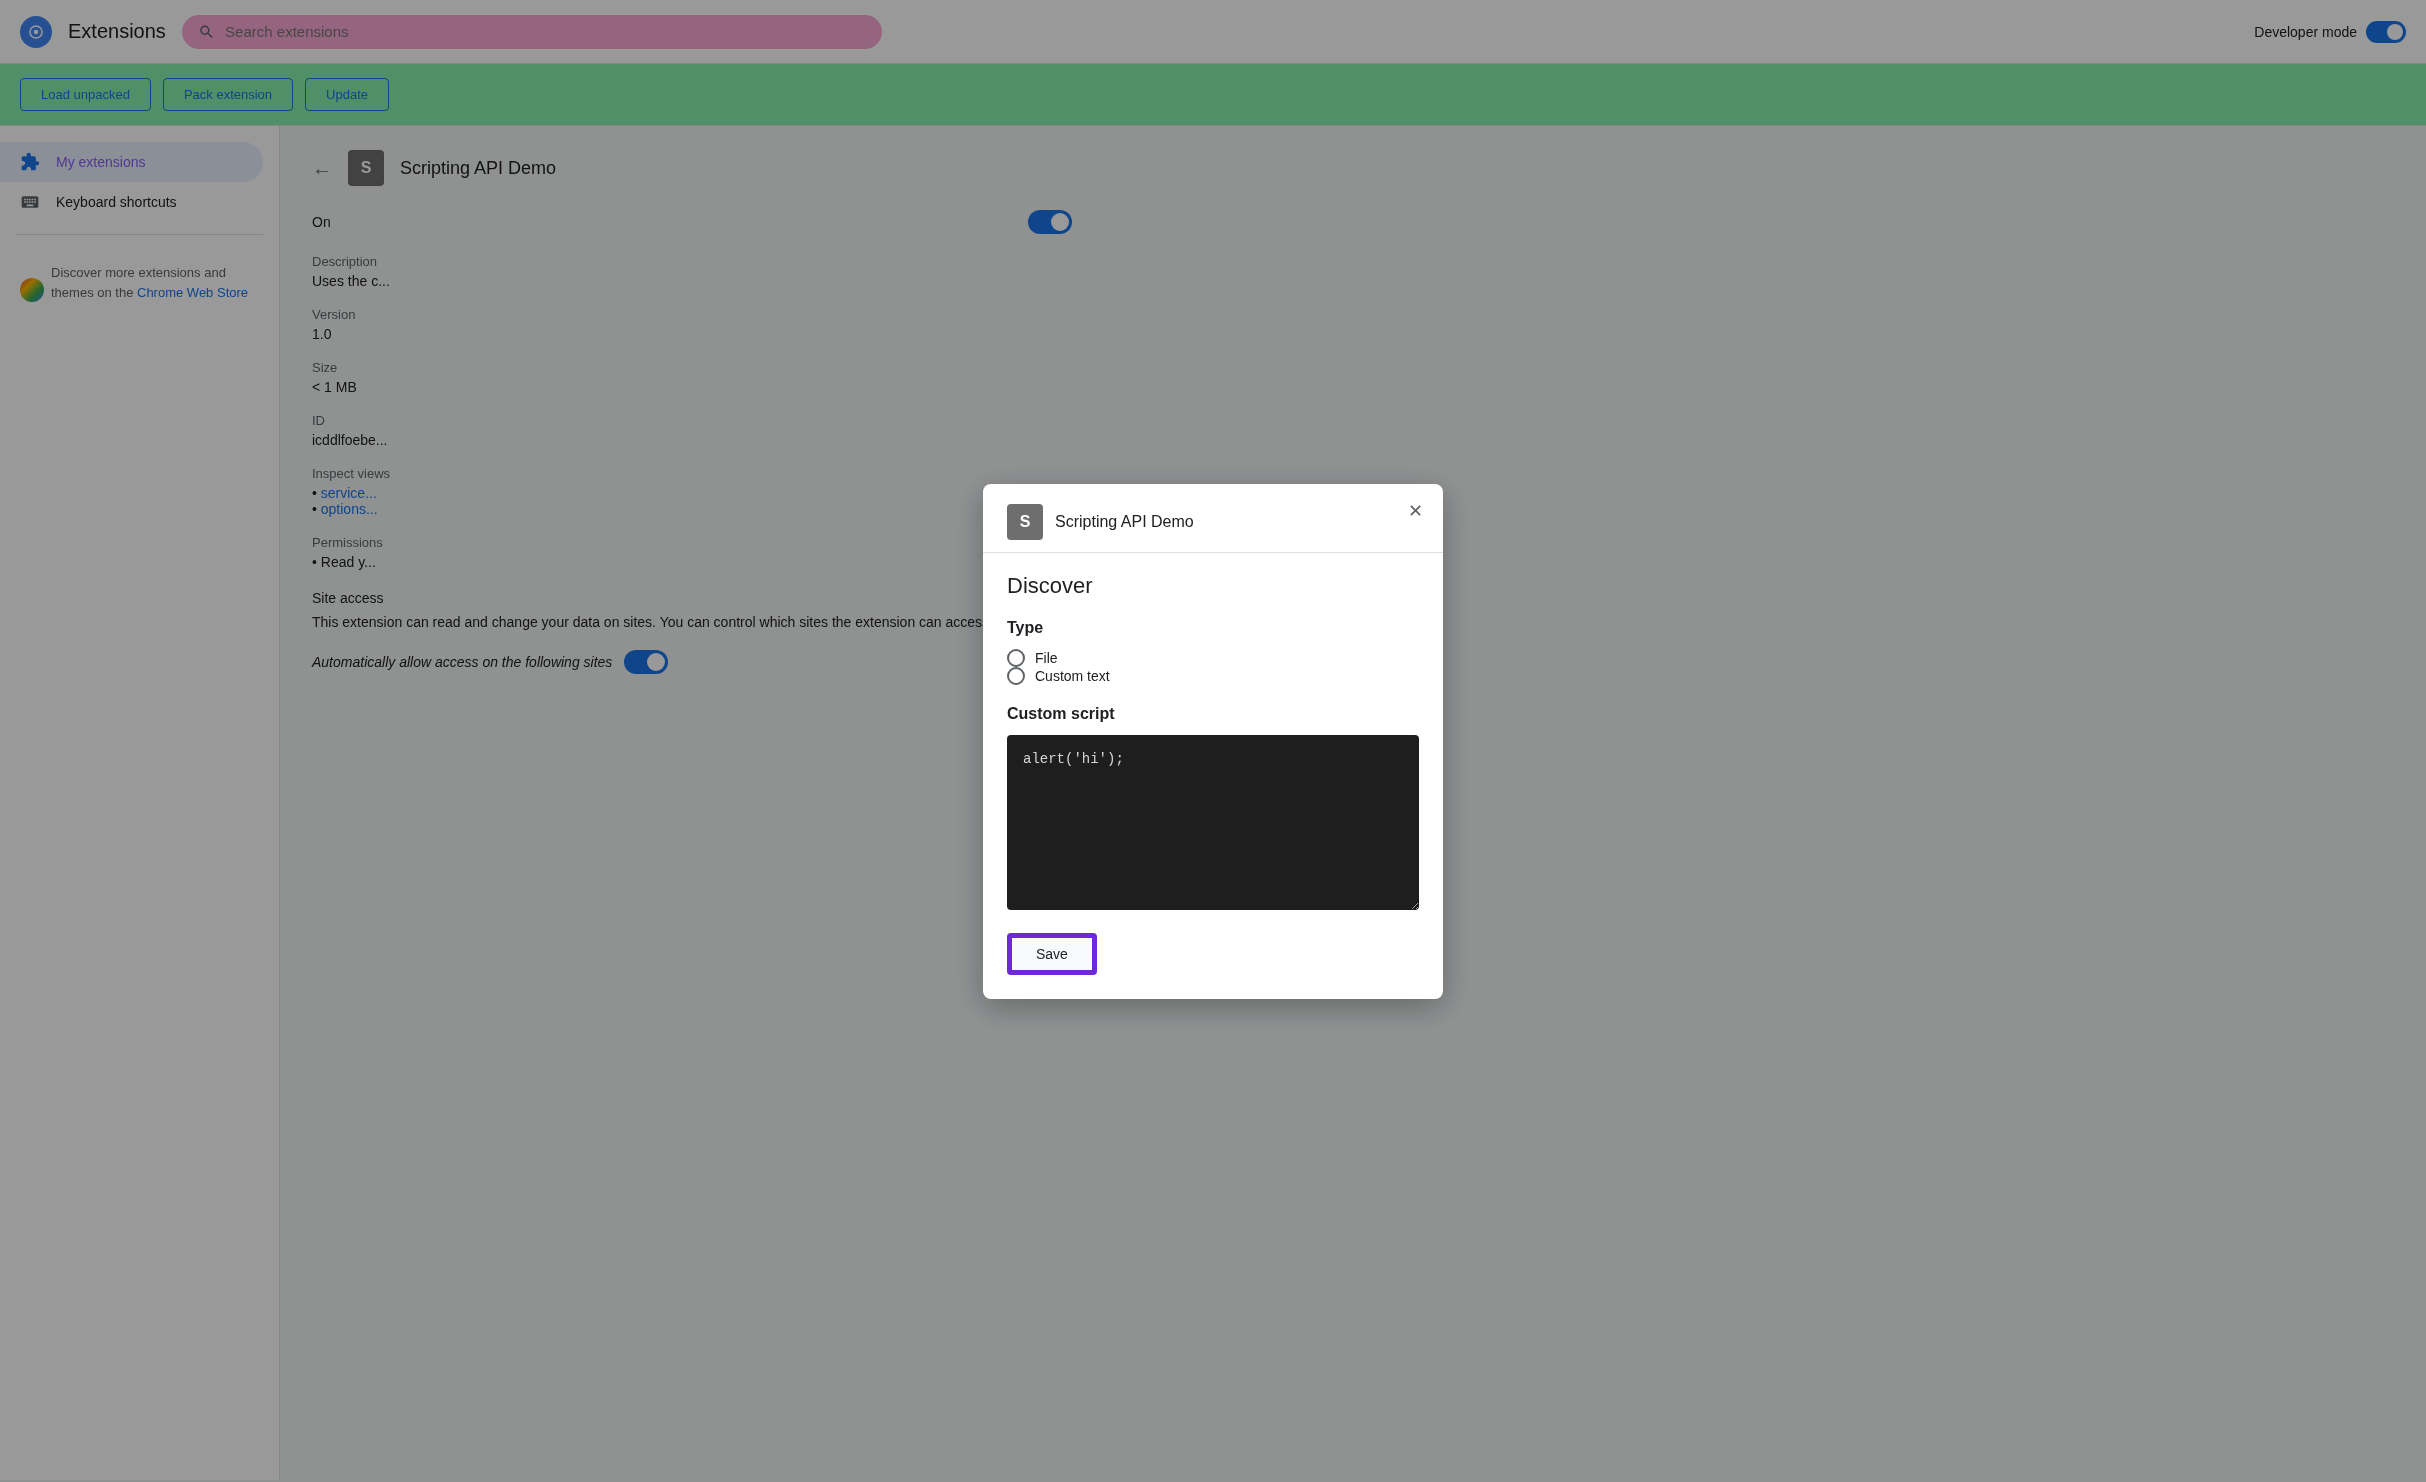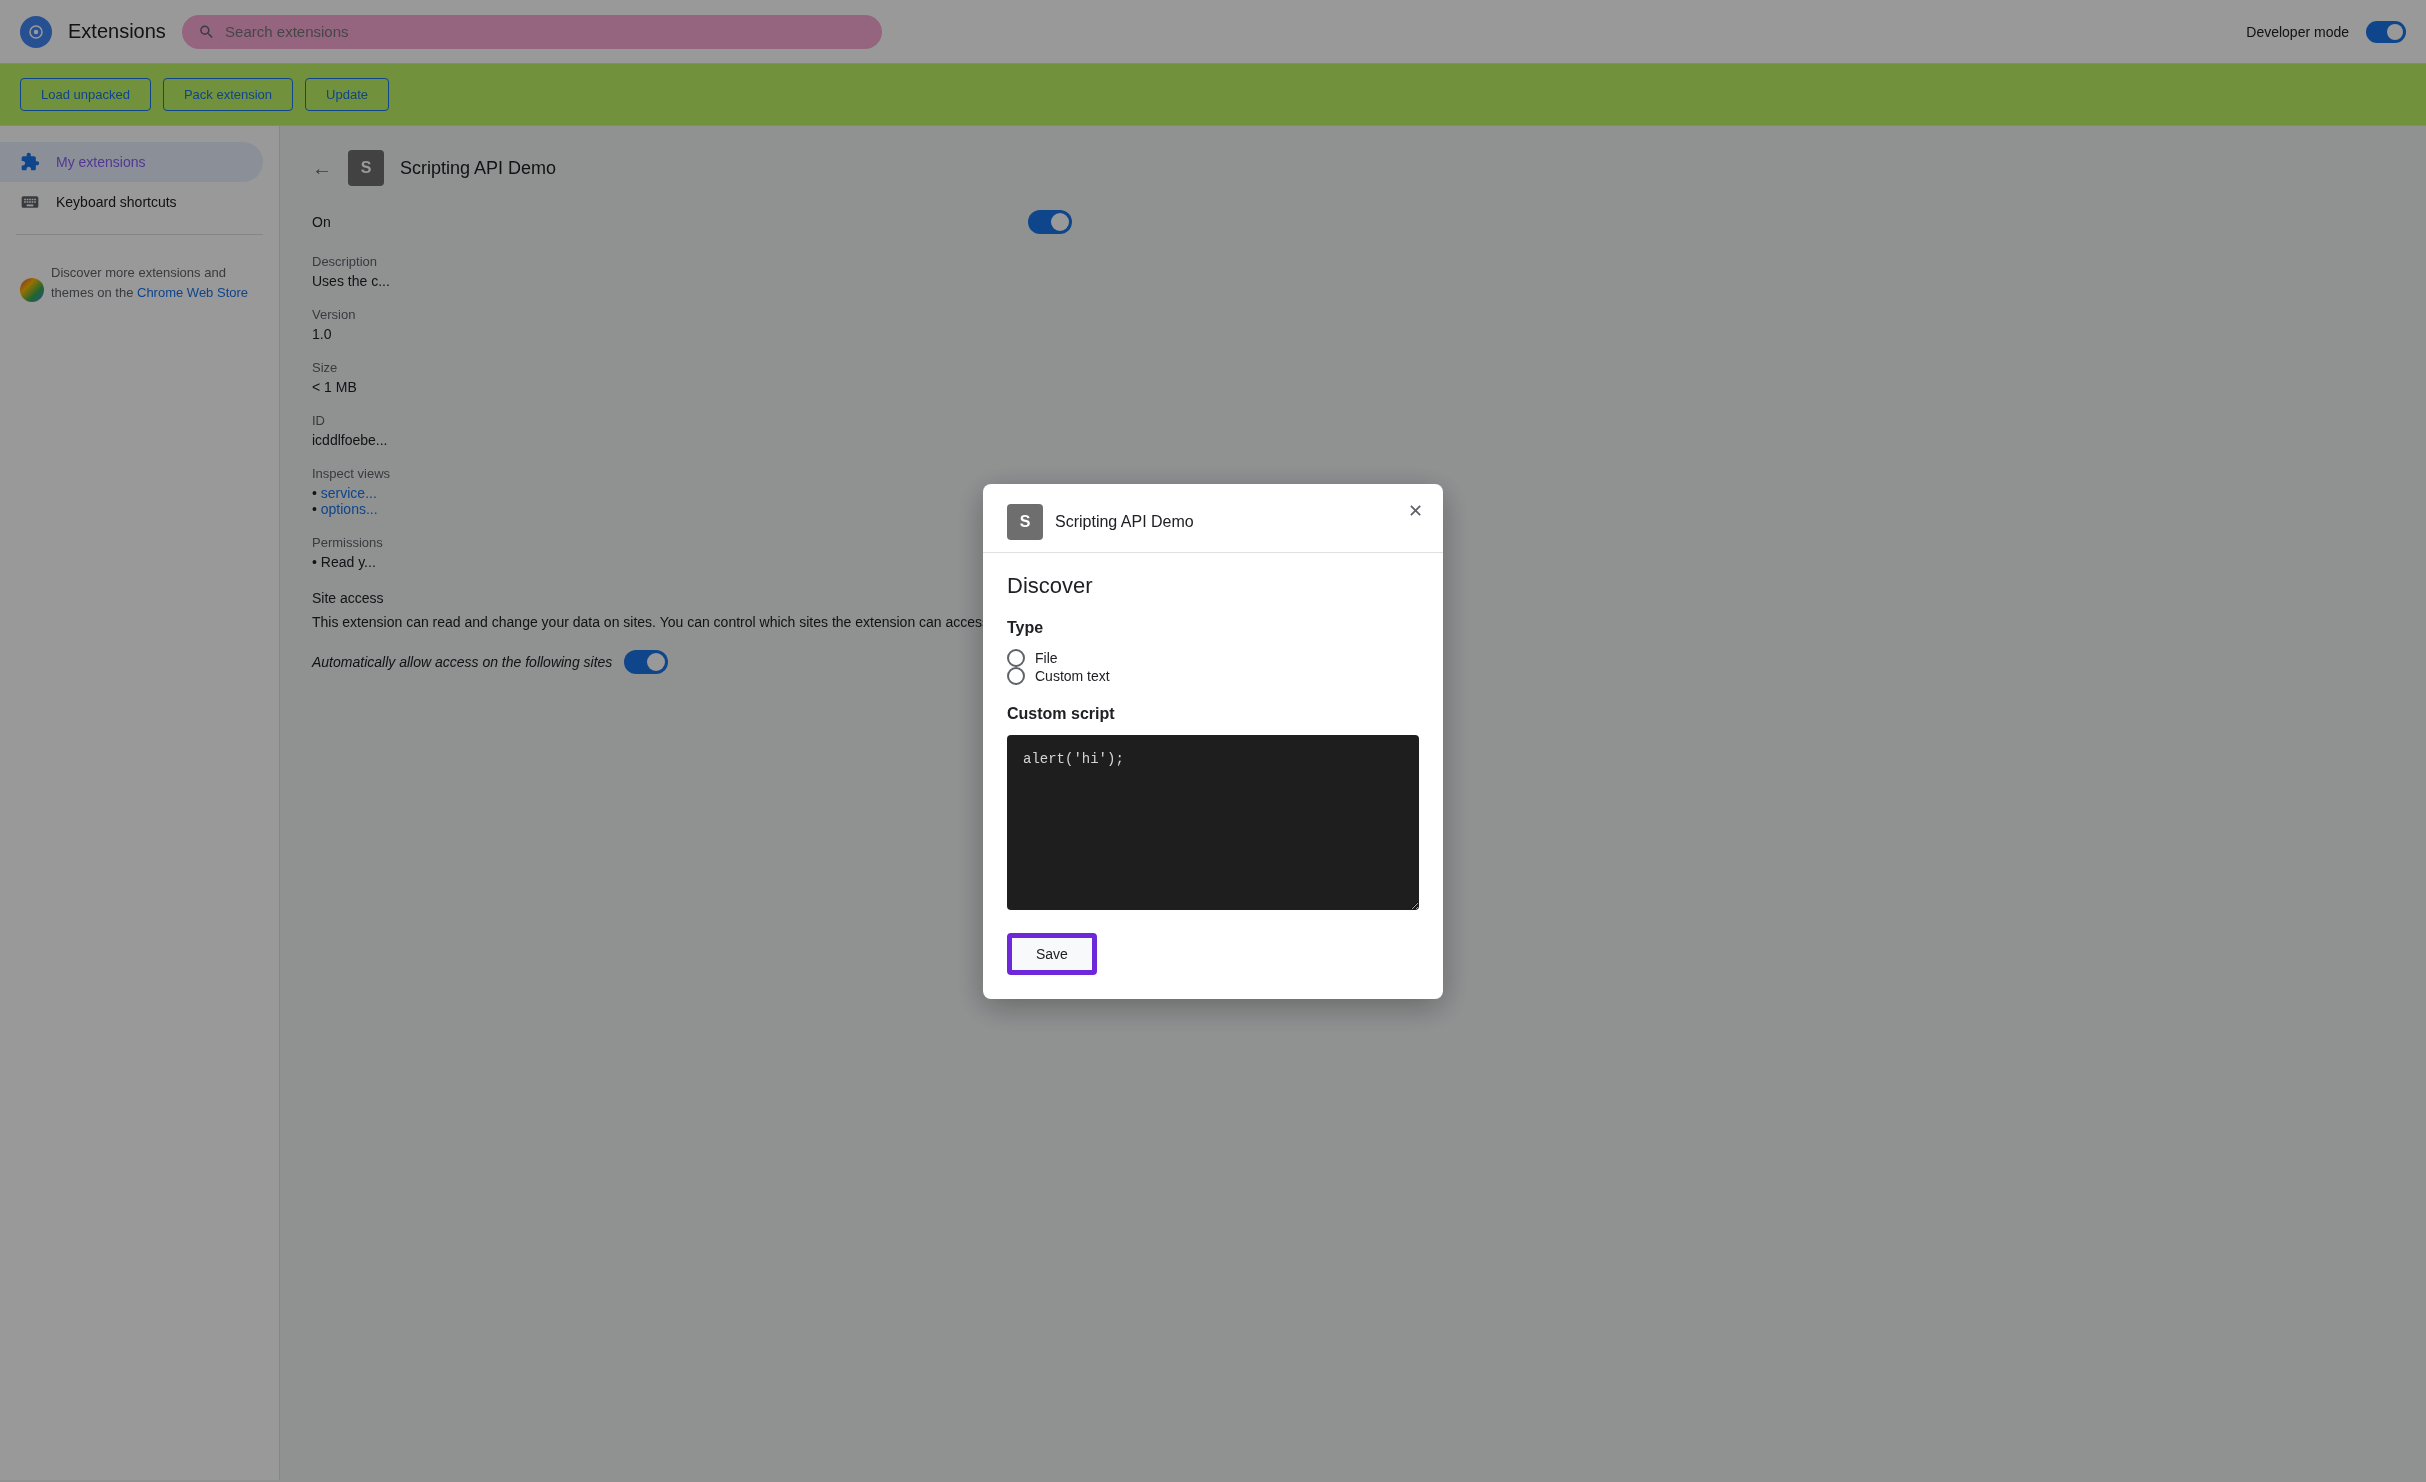--- a/index.html
+++ b/index.html
@@ -48,21 +48,21 @@
       border: none;
       background: transparent;
       outline: none;
       font-size: 15px;
       color: #202124;
       width: 100%;
     }
     .dev-mode-section {
       display: flex;
       align-items: center;
-      gap: 17px;
+      gap: 9px;
       margin-left: auto;
     }
     .dev-mode-label {
       font-size: 14px;
       color: #202124;
     }
     .toggle {
       width: 40px;
       height: 22px;
       background: #1a73e8;
@@ -78,21 +78,21 @@
       width: 16px;
       height: 16px;
       background: #fff;
       border-radius: 50%;
     }
 
     
     .toolbar {
       display: flex;
       align-items: center;
-      background: #bef264;
+      background: #86efac;
       padding: 14px 20px;
       border-bottom: 1px solid #e0e0e0;
       gap: 12px;
     }
     .toolbar-btn {
       border: 1.5px solid #1a73e8;
       background: transparent;
       color: #1a73e8;
       font-size: 13px;
       border-radius: 4px;

